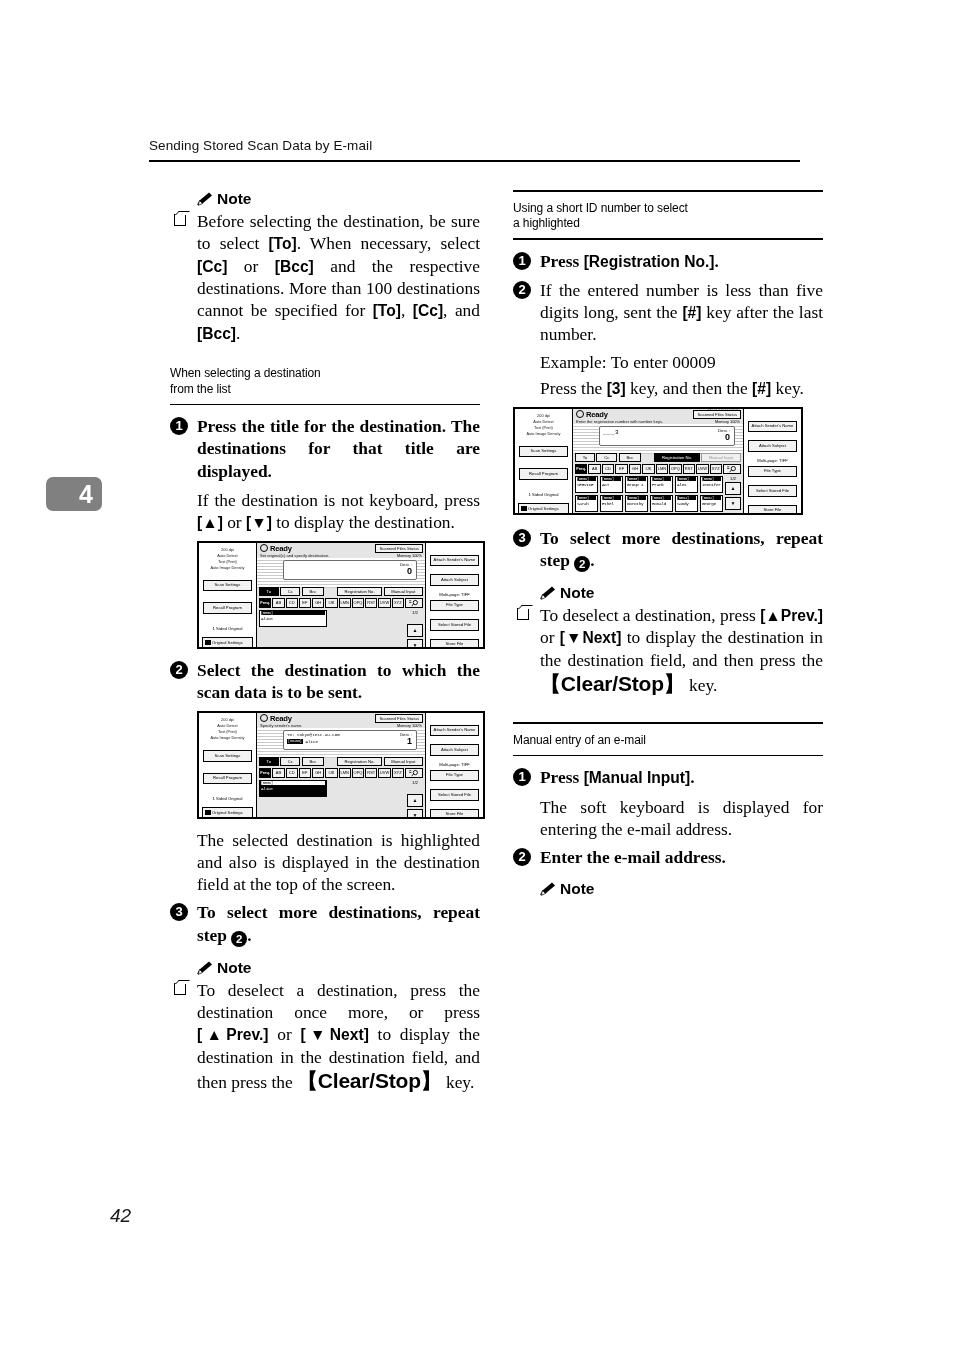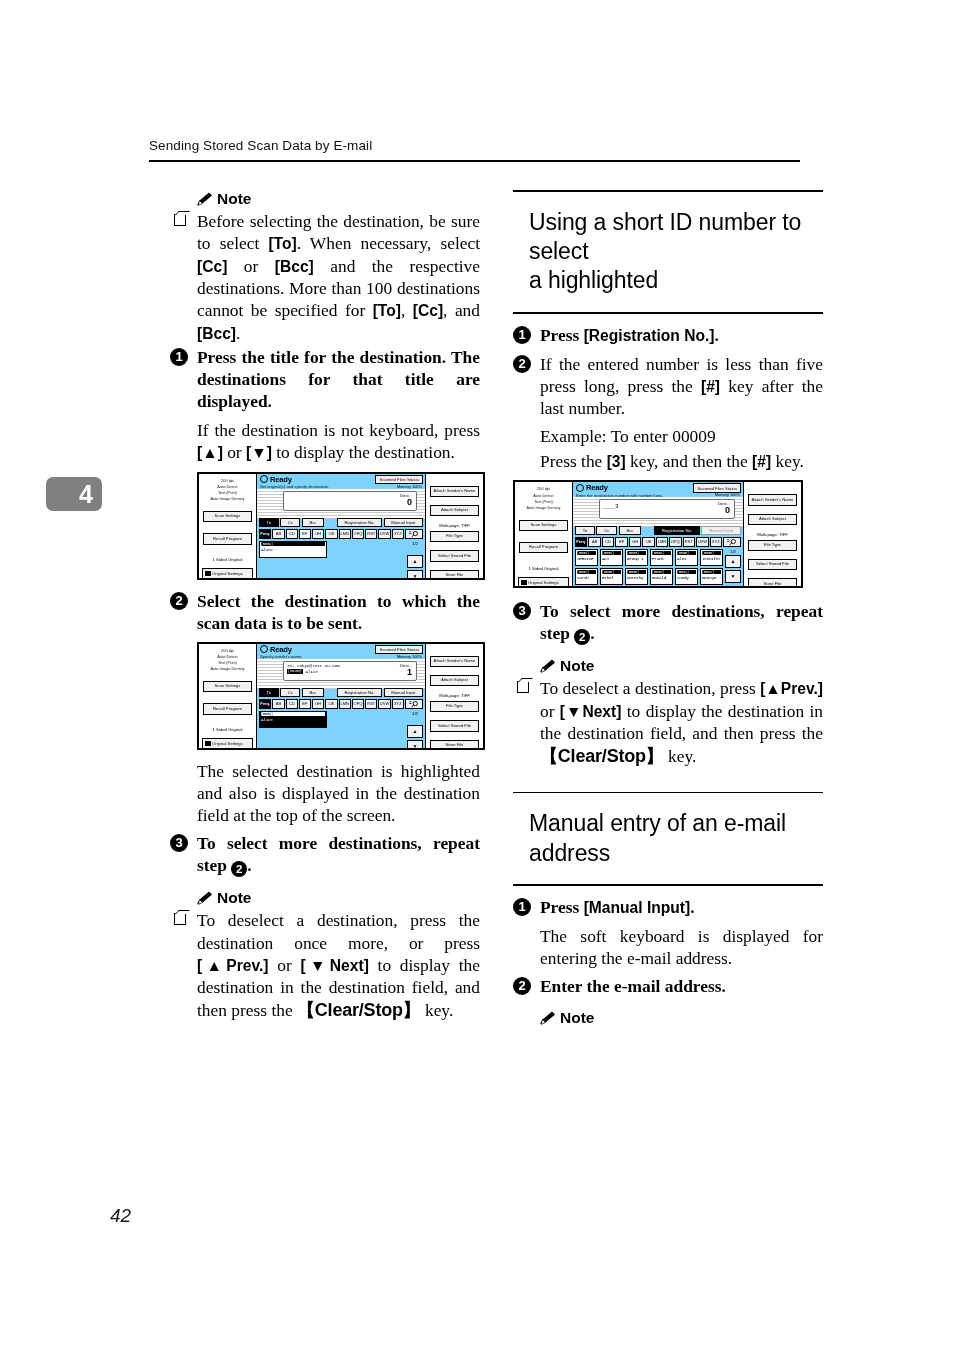--- a/index.html
+++ b/index.html
@@ -109,23 +109,23 @@
     left: 2px; top: -4px;
     width: 10px; height: 3px;
     background: #fff;
     border-left: 1.6px solid #000;
     border-top: 1.6px solid #000;
     transform: skewX(-45deg);
   }
 
   .sec-title {
     font-family: "Liberation Sans", sans-serif;
-    font-size: 23px;
+    font-size: 12px;
     line-height: 1.28;
-    margin: 16px;
+    margin: 0;
     letter-spacing: -0.1px;
   }
   .rule-thin {
     height: 1.6px;
     background: #000;
     margin: 7px 0 10px 0;
   }
   .rule-thin-top {
     height: 1.6px;
     background: #000;
@@ -181,31 +181,31 @@
   .body-p.tight { margin-bottom: 3px; }
 
   .kb {            
     font-family: "Liberation Sans", sans-serif;
     font-weight: bold;
     font-size: 15.6px;
   }
   .hkb {           
     font-family: "Liberation Sans", sans-serif;
     font-weight: bold;
-    font-size: 18px;
+    font-size: 21px;
     letter-spacing: -0.2px;
   }
 
   
   .lcd {
     position: relative;
     width: 288px;
     height: 108px;
     border: 2.2px solid #000;
-    background: #7dd3fc;
+    background: #e5e5e5;
     margin: 8px 0 10px 27px;
     box-sizing: border-box;
     font-family: "Liberation Sans", sans-serif;
     overflow: hidden;
   }
   .lcd.wide { margin-left: 0; width: 290px; }
 
   .lcd-sidecol {
     position: absolute;
     top: 0; bottom: 0;
@@ -474,20 +474,27 @@
         </svg>
       </span>
       <span>Note</span>
     </div>
 
     <div class="bullet-item">
       <span class="sq"></span>
       <span>Before selecting the destination, be sure to select <span class="kb">[To]</span>. When necessary, select <span class="kb">[Cc]</span> or <span class="kb">[Bcc]</span> and the respective destinations. More than 100 destinations cannot be specified for <span class="kb">[To]</span>, <span class="kb">[Cc]</span>, and <span class="kb">[Bcc]</span>.</span>
     </div>
 
+    <div style="margin-top:22px;">
+      <div class="sec-title">
+        <div>When selecting a destination</div>
+        <div>from the list</div>
+      </div>
+      <div class="rule-thin"></div>
+    </div>
 
     <div class="step">
       <span class="num">1</span>
       <span>Press the title for the destination. The destinations for that title are displayed.</span>
     </div>
 
     <div class="body-p"><span>If the destination is not keyboard, press </span><span class="kb">[▲]</span><span> or </span><span class="kb">[▼]</span><span> to display the destination.</span></div>
 
     <div class="lcd">
       <div class="lcd-sidecol lcd-left">
@@ -718,21 +725,21 @@
 
     <div class="step">
       <span class="num">1</span>
       <span>Press </span><span class="kb">[Registration No.]</span><span>.</span>
     </div>
 
     <div class="step">
       <span class="num">2</span>
     </div>
 
-    <div class="body-p"><span>If the entered number is less than five press long, press the </span><span class="kb">[#]</span><span> key after the last number.</span></div>
+    <div class="body-p"><span>If the entered number is less than five digits long, sent the </span><span class="kb">[#]</span><span> key after the last number.</span></div>
 
     <div class="body-p tight">Example: To enter 00009</div>
 
     <div class="body-p"><span>Press the </span><span class="kb">[3]</span><span> key, and then the </span><span class="kb">[#]</span><span> key.</span></div>
 
     <div class="lcd wide">
       <div class="lcd-sidecol lcd-left">
         <div class="lcd-sideinfo">
           <div>200 dpi</div>
           <div>Auto Detect</div>
@@ -889,21 +896,20 @@
 
     <div class="bullet-item">
       <span class="sq"></span>
       <span><span>To deselect a destination, press </span><span class="kb">[▲Prev.]</span><span> or </span><span class="kb">[▼Next]</span><span> to display the destination in the destination field, and then press the </span><span class="hkb">【Clear/Stop】</span><span> key.</span></span>
     </div>
 
     <div style="margin-top:24px;">
       <div class="rule-thin-top"></div>
       <div class="sec-title">
         <div>Manual entry of an e-mail</div>
-        <div>address</div>
       </div>
       <div class="rule-thin"></div>
     </div>
 
     <div class="step">
       <span class="num">1</span>
       <span>Press </span><span class="kb">[Manual Input]</span><span>.</span>
     </div>
 
     <div class="body-p">The soft keyboard is displayed for entering the e-mail address.</div>

